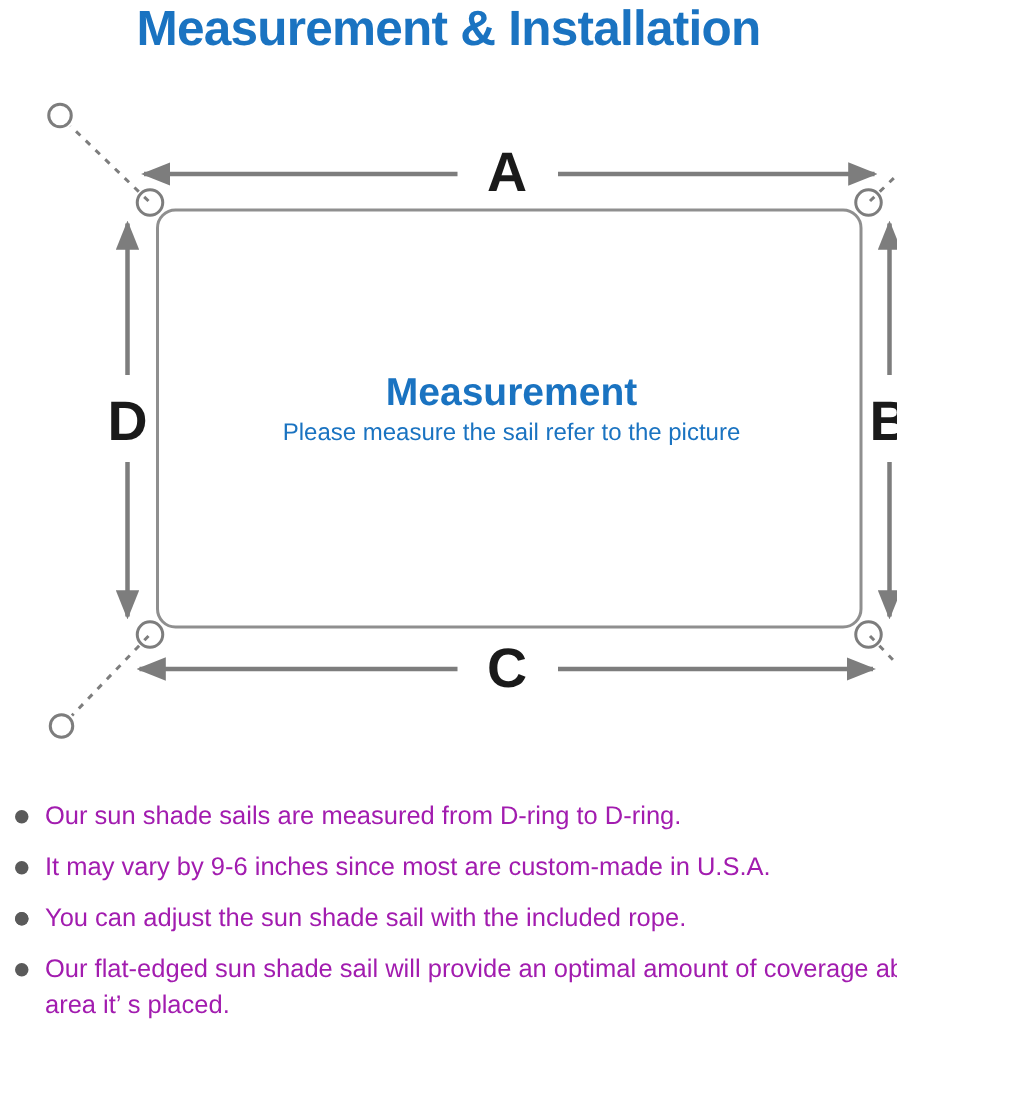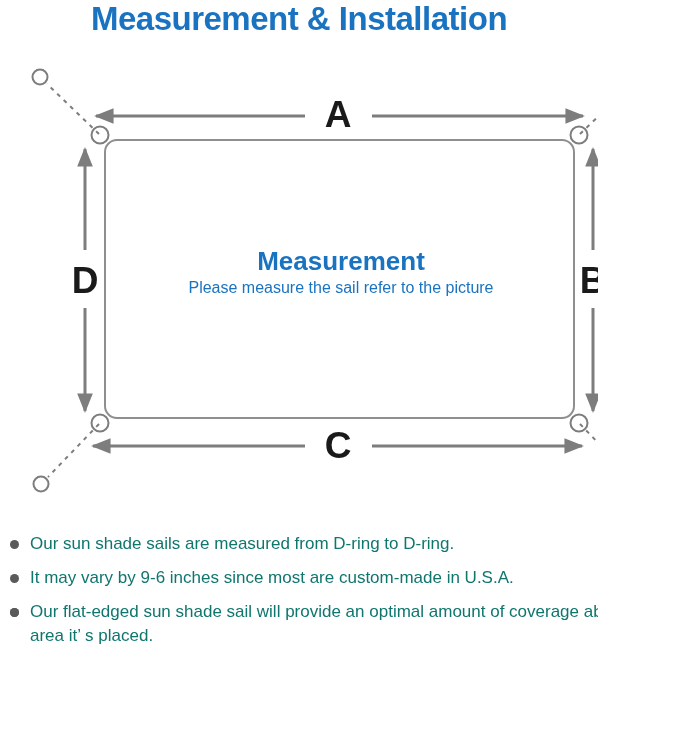--- a/index.html
+++ b/index.html
@@ -52,21 +52,21 @@
     box-sizing: border-box;
     padding: 2px 6px 0 30px;
     margin: 0;
     list-style: none;
     z-index: 2;
   }
   .instructions li {
     position: relative;
     font-size: 17px;
     line-height: 24px;
-    color: #0f766e;
+    color: #a21caf;
     margin: 0 0 10px 0;
   }
   .bullet-dot {
     position: absolute;
     left: -20px;
     top: 8px;
     width: 9px;
     height: 9px;
     border-radius: 50%;
     background: #5a5a5a;
@@ -140,17 +140,21 @@
     </li>
     <li>
       <span class="bullet-dot"></span>
       <span>It may vary by 9-6 inches since most are custom-made in U.S.A.</span>
     </li>
     <li>
       <span class="bullet-dot"></span>
     </li>
     <li>
       <span class="bullet-dot"></span>
+      <span>You can adjust the sun shade sail with the included rope.</span>
+    </li>
+    <li>
+      <span class="bullet-dot"></span>
       <span>Our flat-edged sun shade sail will provide an optimal amount of coverage above the area it’ s placed.</span>
     </li>
   </ul>
 
 </div>
 
 </body></html>

